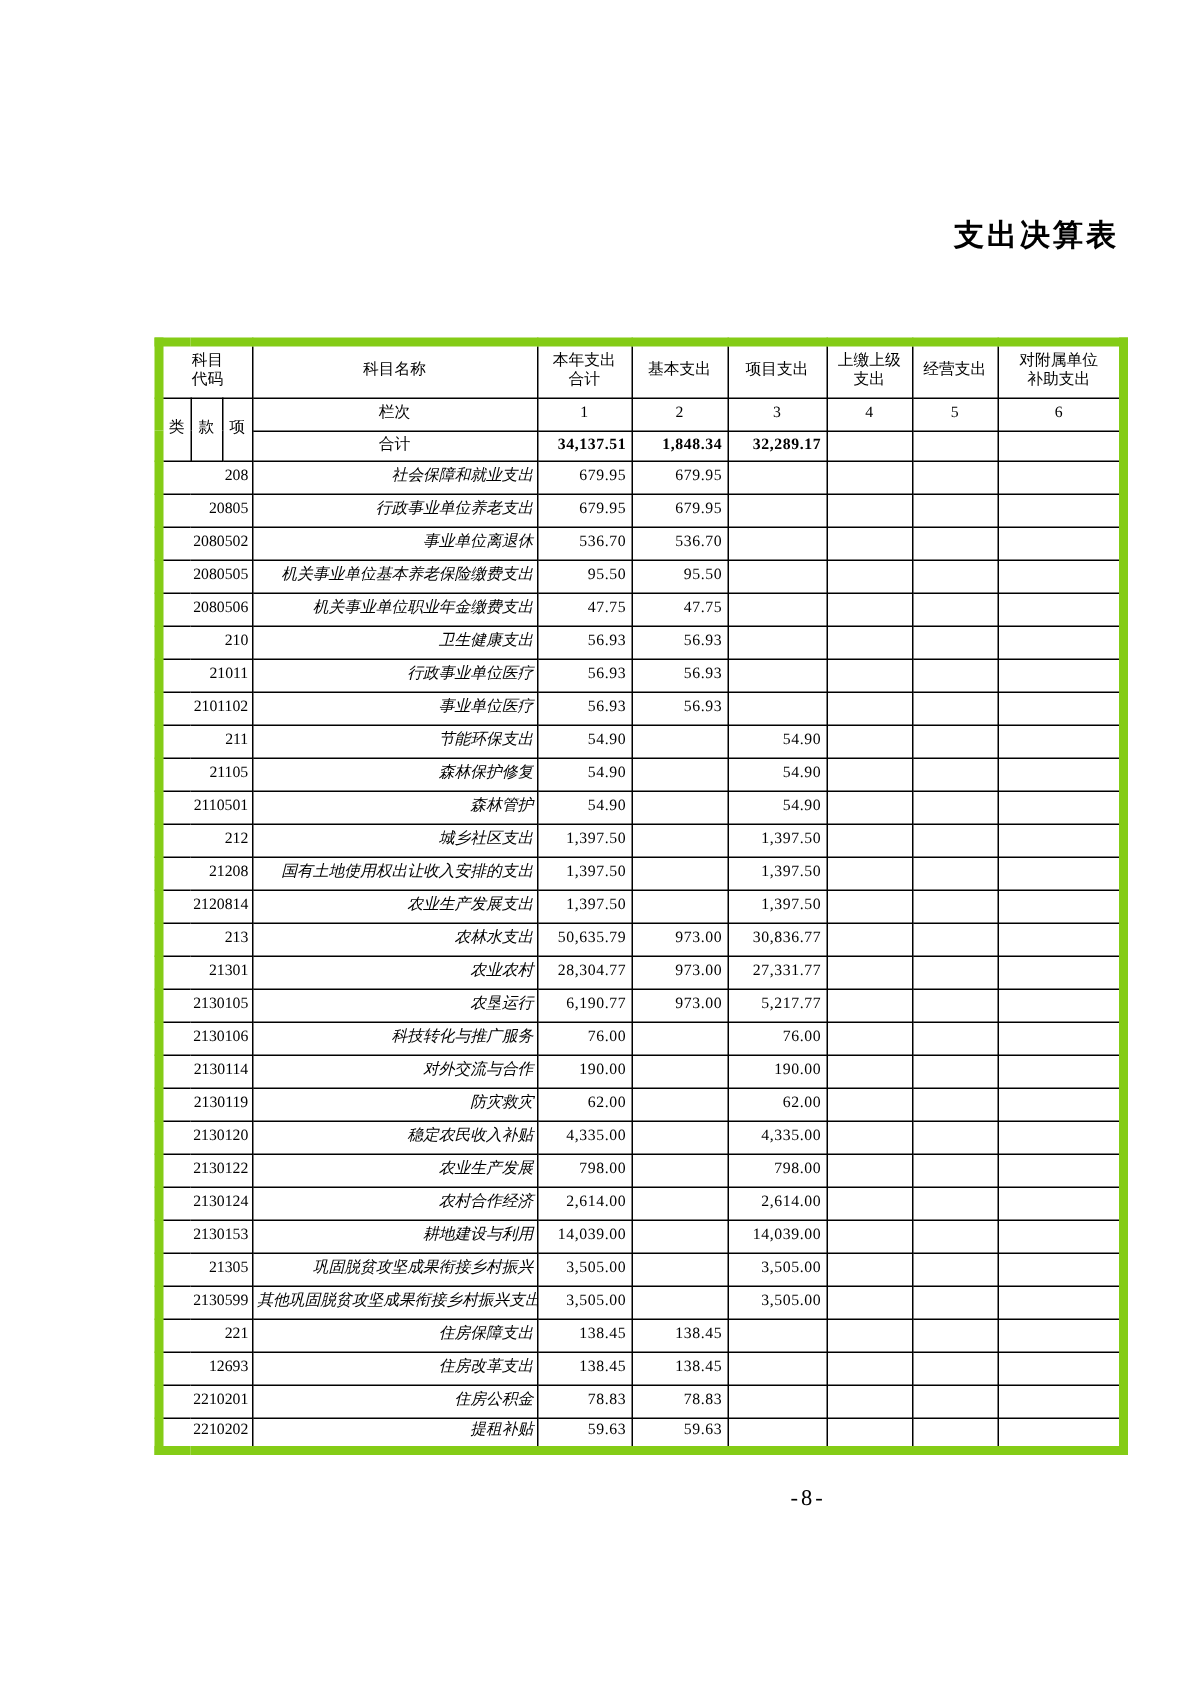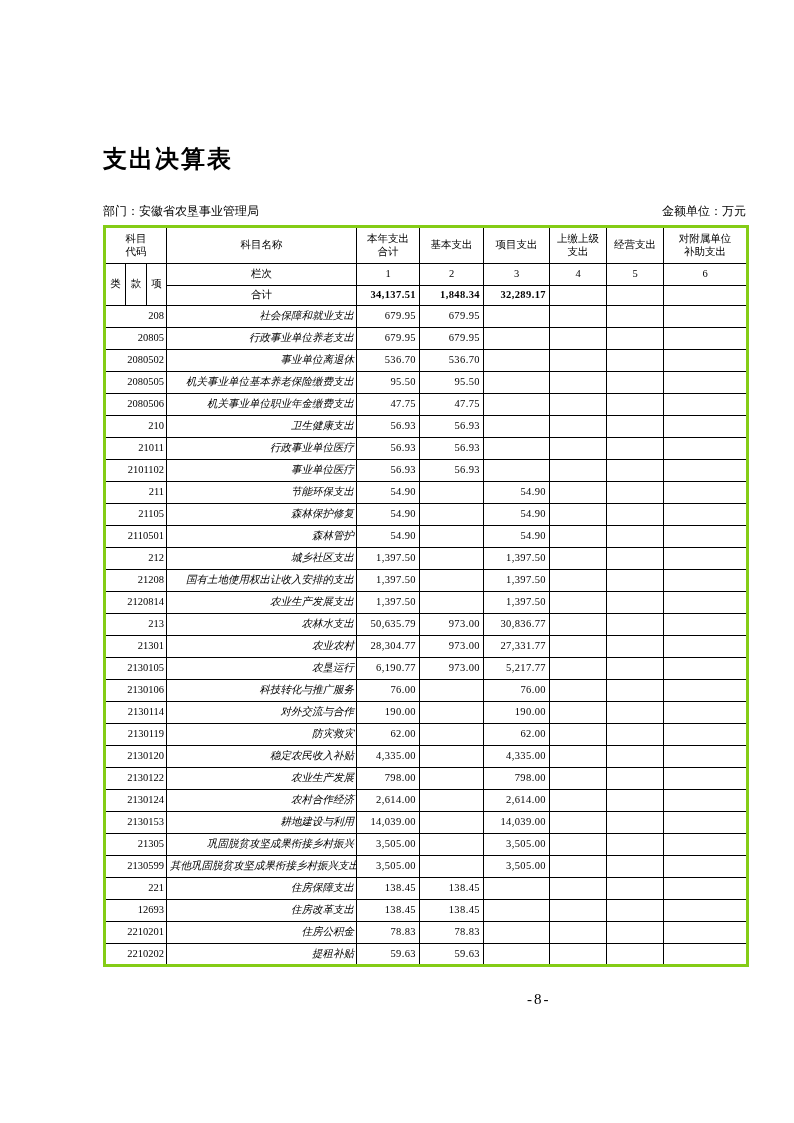--- a/index.html
+++ b/index.html
@@ -12,24 +12,24 @@
     background: #ffffff;
     font-family: "Liberation Serif", "DejaVu Serif", serif;
     color: #000000;
     overflow: hidden;
   }
   .title {
     position: absolute;
     top: 143px;
     left: 103px;
     width: 643px;
-    text-align: left;
+    text-align: right;
     font-family: "Liberation Sans", "DejaVu Sans", sans-serif;
     font-weight: bold;
-    font-size: 24px;
+    font-size: 20px;
     letter-spacing: 2px;
   }
   .form-label {
     position: absolute;
     top: 185px;
     left: 103px;
     width: 643px;
     text-align: right;
     font-size: 12px;
   }
@@ -43,21 +43,21 @@
     font-size: 12px;
   }
   table.fin {
     position: absolute;
     top: 225px;
     left: 103px;
     width: 643px;
     border-collapse: collapse;
     table-layout: fixed;
     font-size: 10.5px;
-    border: 3px solid #84cc16;
+    border: 6px solid #84cc16;
   }
   table.fin td {
     border: 1px solid #000;
     padding: 0 2px;
     height: 22px;
     overflow: hidden;
     vertical-align: middle;
     line-height: 1.2;
   }
   table.fin tr.h1 td { height: 37px; }
@@ -85,24 +85,20 @@
   }
 </style>
 </head>
 <body>
 
 <div class="page">
 
   <div class="title">支出决算表</div>
 
 
-  <div class="meta-row">
-    <span>部门：安徽省农垦事业管理局</span>
-    <span>金额单位：万元</span>
-  </div>
 
   <table class="fin">
     <colgroup>
       <col style="width:21px">
         <col style="width:21px">
         <col style="width:20px">
       <col style="width:190px">
       <col style="width:63px">
         <col style="width:64px">
         <col style="width:66px">

